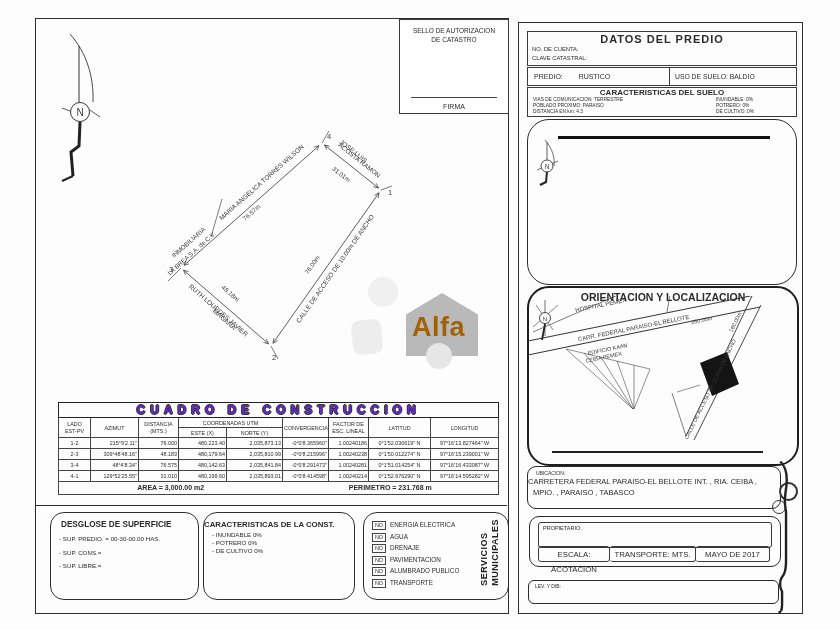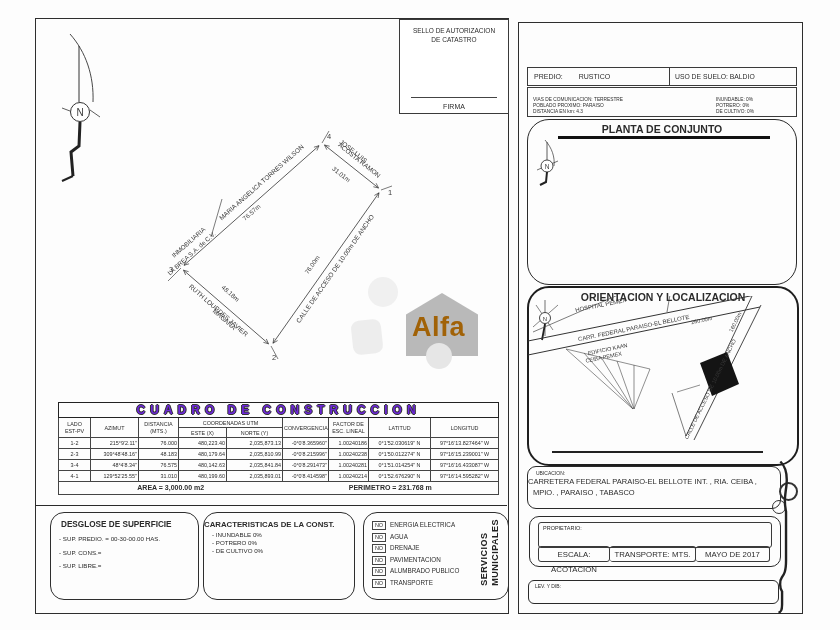--- a/index.html
+++ b/index.html
@@ -232,42 +232,47 @@
       <div class="svc-row"><span class="no-cell">NO</span><span>TRANSPORTE</span></div>
     </div>
     <div class="abs" style="right:8px;top:6px;display:flex;gap:1px">
       <span class="vtext">SERVICIOS</span>
       <span class="vtext">MUNICIPALES</span>
     </div>
   </div>
 
   <div class="panel" style="left:518px;top:22px;width:283px;height:590px;border-width:1.5px"></div>
 
+  <div class="box" style="left:527px;top:31px;width:268px;height:33px">
+    <div class="c b" style="font-size:11px;margin-top:1px;letter-spacing:1px">DATOS DEL PREDIO</div>
+    <div class="tiny" style="margin-left:4px;font-size:5.8px">NO. DE CUENTA:</div>
+    <div class="tiny" style="margin-left:4px;font-size:5.8px">CLAVE CATASTRAL:</div>
+  </div>
   <div class="box" style="left:527px;top:67px;width:268px;height:17px;display:flex">
     <div style="width:135px;border-right:1px solid #3a3a3a;font-size:7px;line-height:17px;padding-left:6px">
       <span>PREDIO:</span>
       <span style="margin-left:14px">RUSTICO</span>
     </div>
     <div style="flex:1;font-size:6.8px;line-height:17px;padding-left:5px">USO DE SUELO: BALDIO</div>
   </div>
   <div class="box" style="left:527px;top:87px;width:268px;height:28px">
+    <div class="c b" style="font-size:8px">CARACTERISTICAS DEL SUELO</div>
     <div class="abs" style="left:5px;top:9px;font-size:4.8px;line-height:1.25">
       <div>VIAS DE COMUNICACION: TERRESTRE</div>
       <div>POBLADO PROXIMO: PARAISO</div>
       <div>DISTANCIA EN km: 4.3</div>
     </div>
     <div class="abs" style="left:188px;top:9px;font-size:4.8px;line-height:1.25">
       <div>INUNDABLE: 0%</div>
       <div>POTRERO: 0%</div>
       <div>DE CULTIVO: 0%</div>
     </div>
   </div>
 
   <div class="abs" style="left:527px;top:119px;width:268px;height:164px;border:1.4px solid #2a2a2a;border-radius:22px">
-    <div class="c b" style="font-size:10.5px;margin-top:3px">PLANTA DE CONJUNTO</div>
     <div class="abs" style="left:30px;top:16px;width:212px;height:2.5px;background:#111"></div>
   </div>
   <svg class="abs" style="left:533px;top:138px" width="36" height="52" viewBox="0 0 36 52">
     <path d="M 12,2 C 19,10 22,19 21,28" fill="none" stroke="#333" stroke-width="0.7"></path>
     <line x1="14" y1="4" x2="14" y2="22" stroke="#333" stroke-width="0.8"></line>
     <line x1="4" y1="32" x2="25" y2="23" stroke="#333" stroke-width="0.7"></line>
     <circle cx="14" cy="28" r="6" fill="#fff" stroke="#333" stroke-width="0.9"></circle>
     <text x="14" y="30.5" text-anchor="middle" font-size="6.5">N</text>
     <path d="M 14,34 L 13,44 L 7,47" fill="none" stroke="#222" stroke-width="2"></path>
   </svg>

